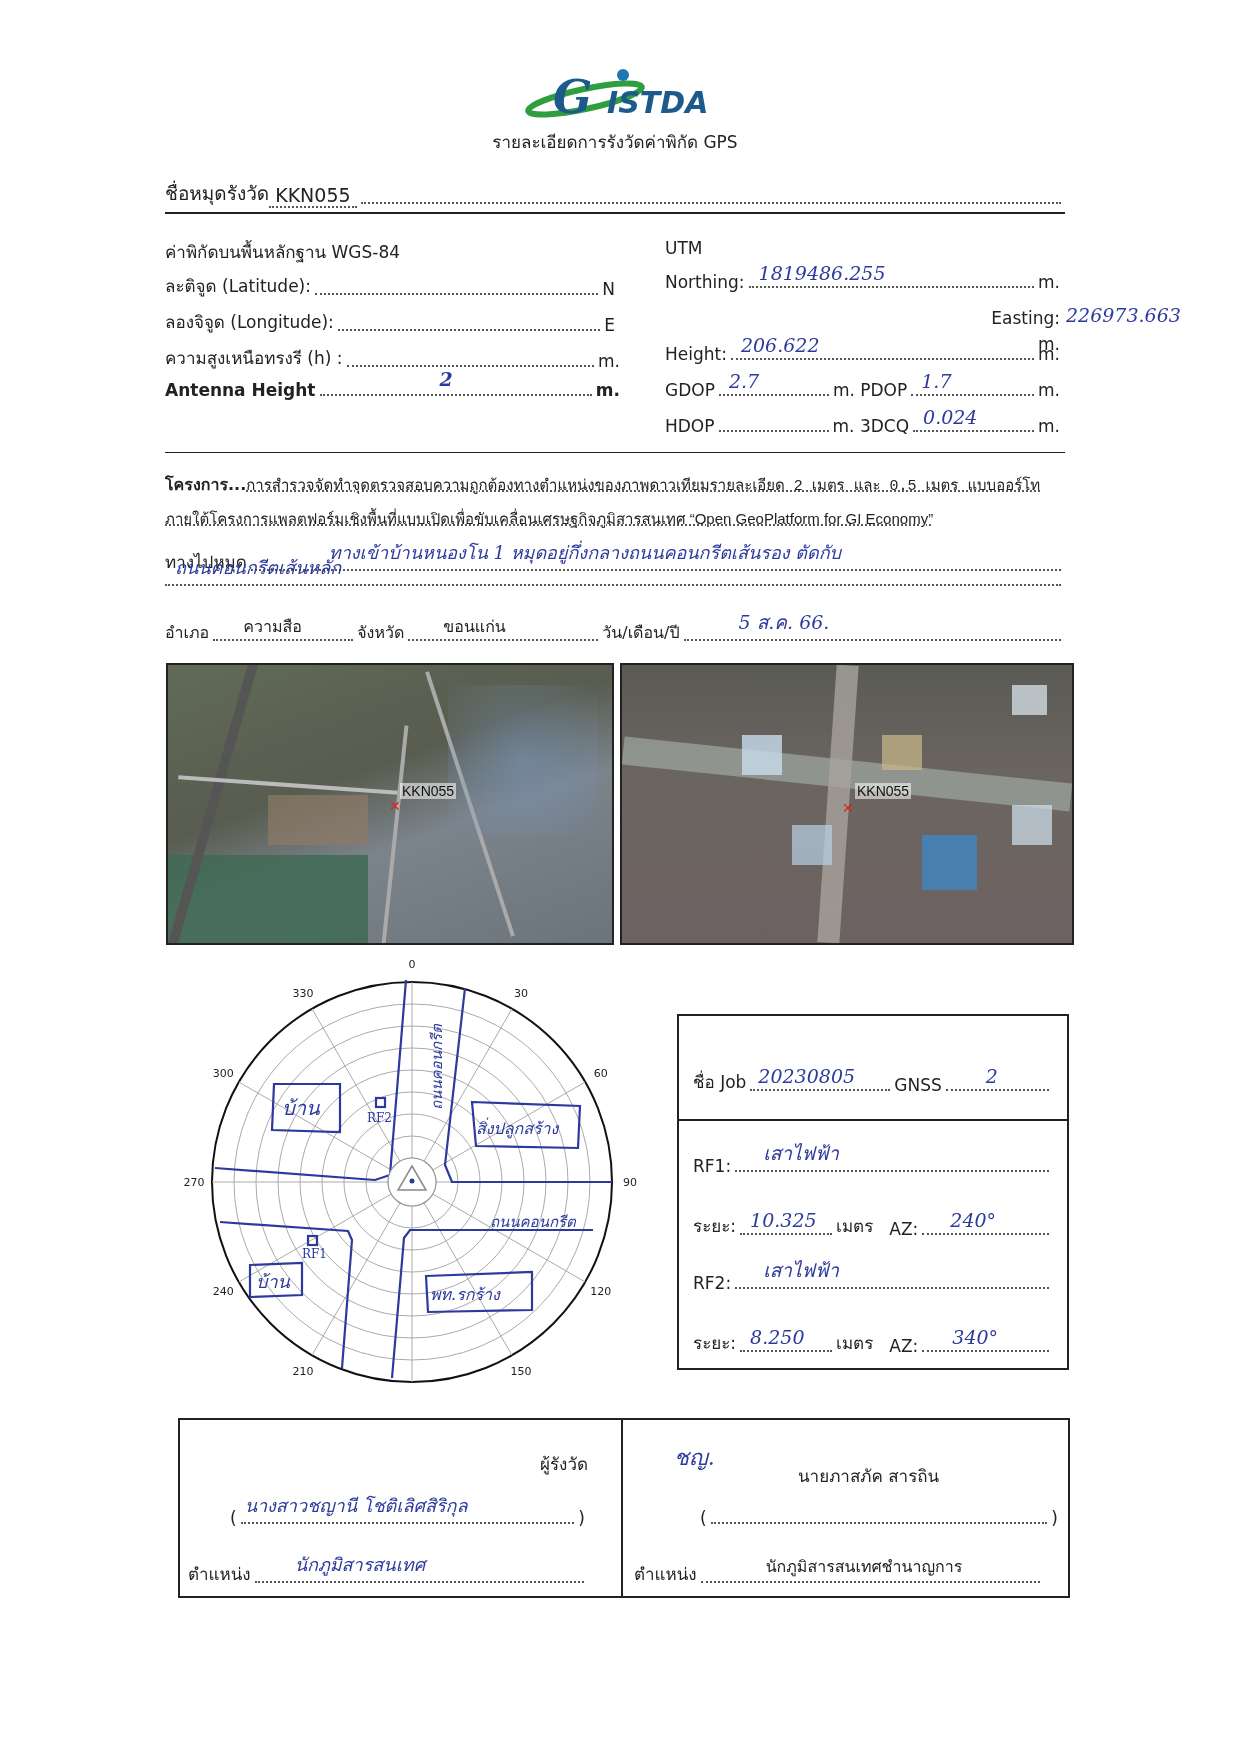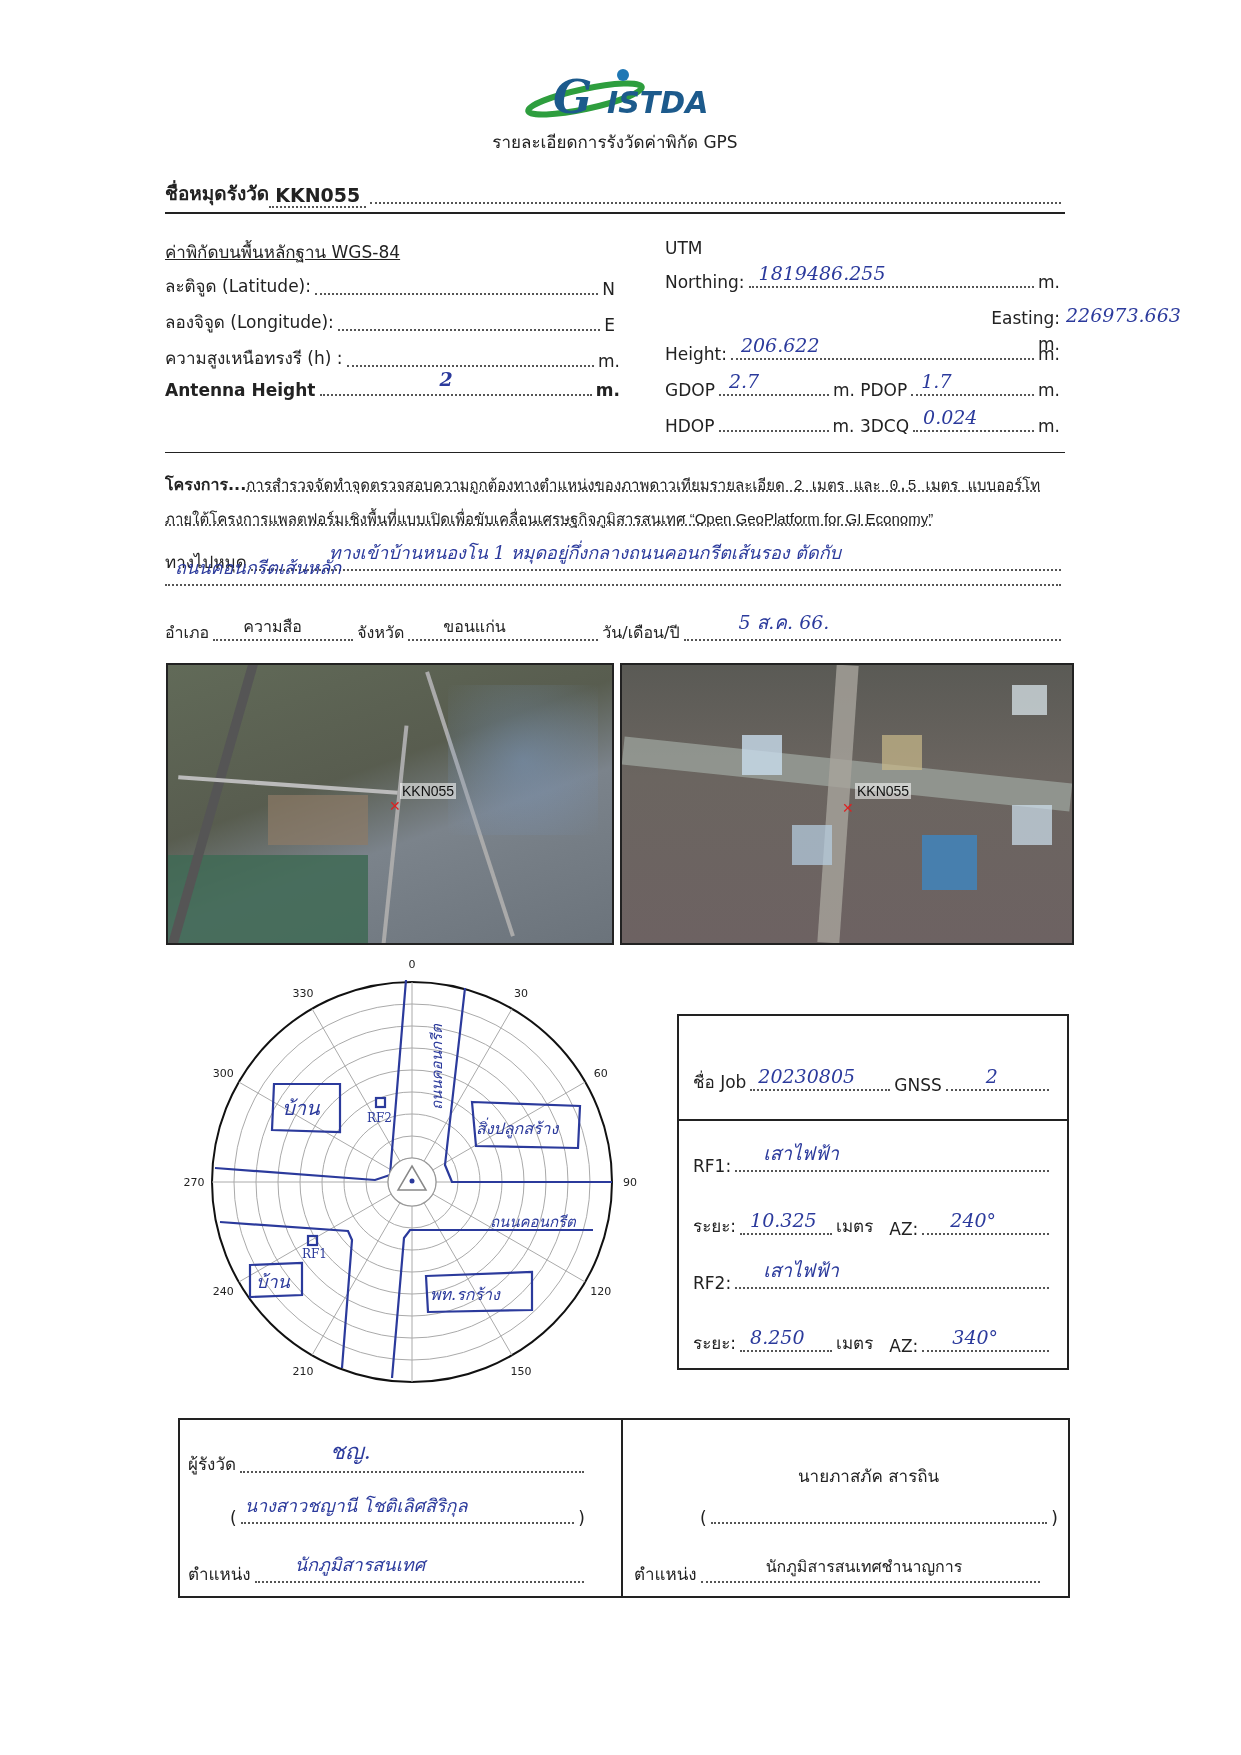--- a/index.html
+++ b/index.html
@@ -25,28 +25,28 @@
   <svg width="200" height="70" viewBox="0 0 200 70">
     <ellipse cx="60" cy="44" rx="58" ry="10" fill="none" stroke="#2e9e3e" stroke-width="6" transform="rotate(-12 60 44)"></ellipse>
     <circle cx="98" cy="20" r="6" fill="#1f77b4"></circle>
     <text x="28" y="58" font-family="DejaVu Serif, serif" font-style="italic" font-weight="bold" font-size="46" fill="#1c5a8c">G</text>
     <text x="82" y="58" font-family="DejaVu Sans, sans-serif" font-style="italic" font-weight="bold" font-size="30" fill="#1c5a8c"></text>
     <text x="82" y="58" font-family="DejaVu Sans, sans-serif" font-style="italic" font-weight="bold" font-size="30" fill="#1c5a8c">ISTDA</text>
   </svg>
 </div>
 <div class="abs title">รายละเอียดการรังวัดค่าพิกัด GPS</div>
 
-<div class="field" style="left:165px;top:178px;width:900px;font-size:19px;font-weight:bold;">
+<div class="field" style="left:165px;top:178px;width:900px;font-size:19px;">
   <span>ชื่อหมุดรังวัด</span>
   <span style="border-bottom:2px dotted #555;flex:0 0 auto;padding:0 6px;">KKN055</span>
   <span class="fill"></span>
 </div>
 <div class="hr" style="left:165px;top:212px;width:900px;"></div>
 
-<div class="abs lbl" style="left:165px;top:238px;text-decoration:underline;">ค่าพิกัดบนพื้นหลักฐาน WGS-84</div>
+<div class="abs lbl" style="left:165px;top:238px;">ค่าพิกัดบนพื้นหลักฐาน WGS-84</div>
 
 <div class="field" style="left:165px;top:272px;width:450px;">
   <span>ละติจูด (Latitude):</span>
   <span class="fill">
       <span class="hw"></span>
     </span>
   <span>N</span>
 </div>
 <div class="field" style="left:165px;top:308px;width:450px;">
   <span>ลองจิจูด (Longitude):</span>
@@ -294,21 +294,21 @@
     <span style="margin-left:16px;">AZ:</span>
     <span class="fill">
         <span class="hw" style="left:30px;">340°</span>
       </span>
   </div>
 </div>
 
 <div class="box" style="left:178px;top:1418px;width:888px;height:176px;">
   <div style="position:absolute;left:441px;top:0;width:2px;height:176px;background:#222;"></div>
 
-  <div class="field" style="left:8px;top:30px;width:400px;">
+  <div class="field" style="left:8px;top:30px;width:400px;flex-direction:column;">
     <span>ผู้รังวัด</span>
     <span class="fill">
         <span class="hw" style="left:90px;font-size:22px;">ชญ.</span>
       </span>
   </div>
   <div class="field" style="left:50px;top:88px;width:355px;">
     <span>(</span>
     <span class="fill">
         <span class="hw" style="left:4px;font-size:18px;">นางสาวชญานี  โชติเลิศสิริกุล</span>
       </span>

